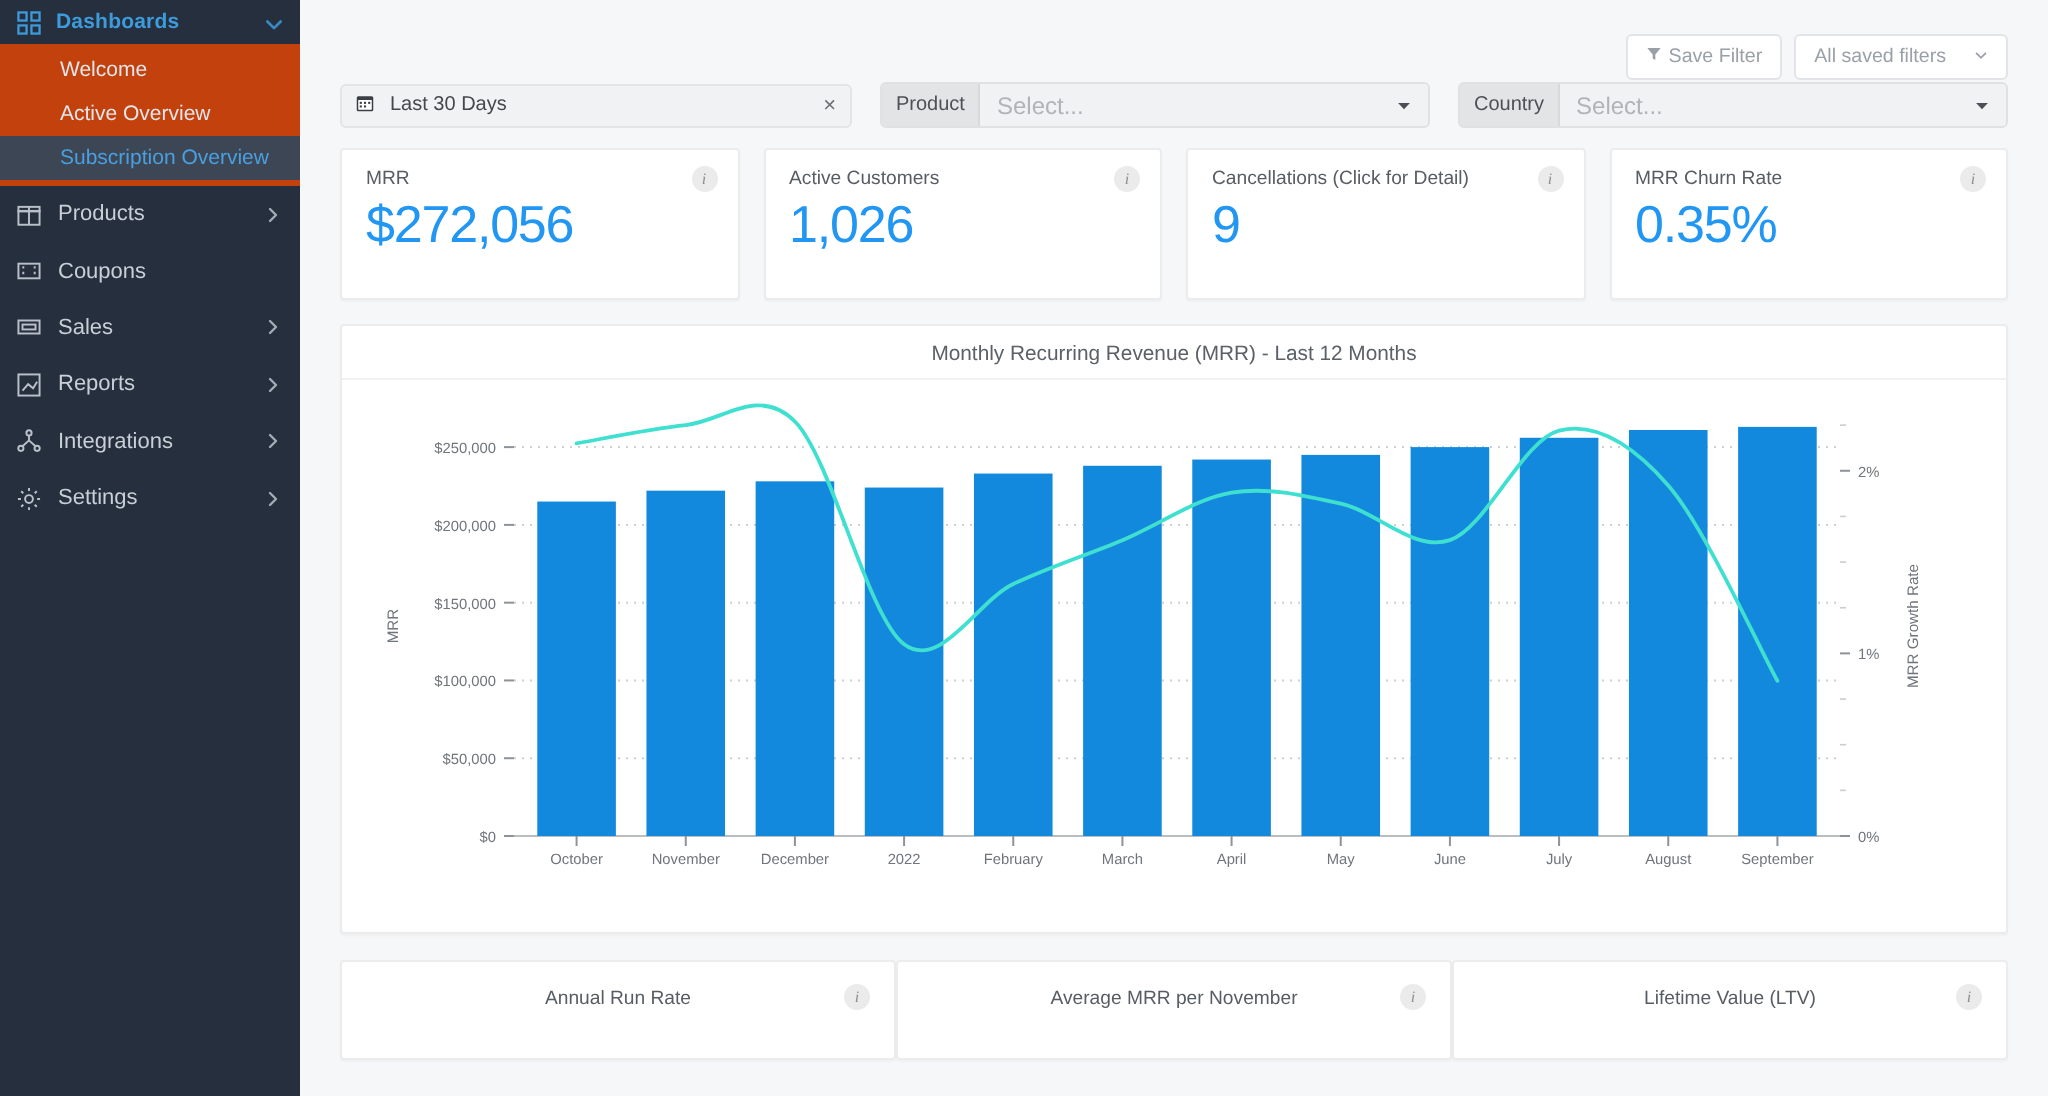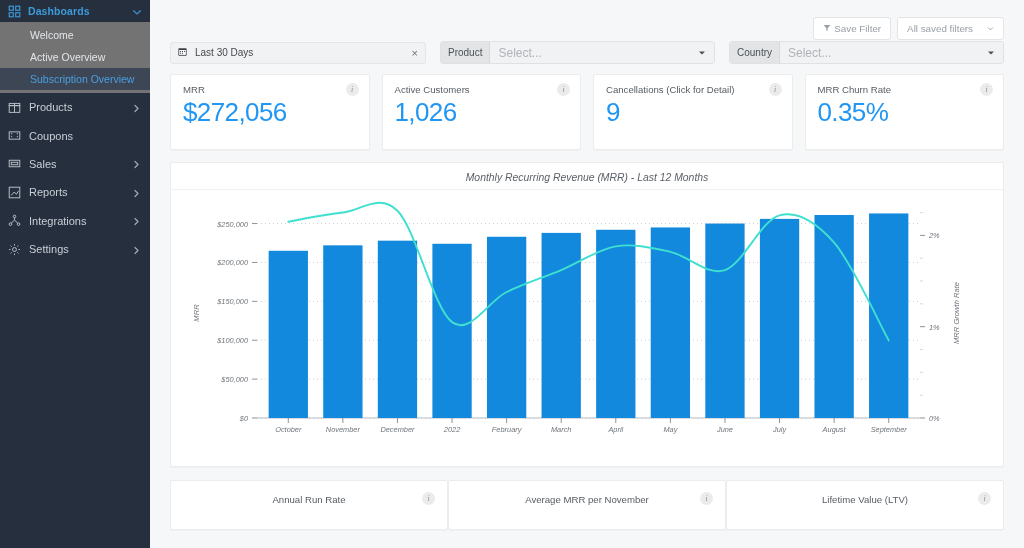--- a/index.html
+++ b/index.html
@@ -19,21 +19,21 @@
     overflow: hidden;
     position: relative;
   }
   .sb-head {
     display: flex; align-items: center;
     height: 22px; padding: 0 9px 0 8px;
     color: #3d9bdc; font-size: 10.5px; font-weight: 600;
     background: #262f3d;
   }
   .sb-head .lbl { flex: 1; margin-left: 7px; letter-spacing: .1px; }
-  .sb-sub { background: #737373; padding: 2px 0 3px 0; }
+  .sb-sub { background: #c2410c; padding: 2px 0 3px 0; }
   .sb-sub-item {
     height: 22px; line-height: 22px;
     padding-left: 30px; font-size: 10.5px;
     color: #e2e6ea; cursor: pointer;
   }
   .sb-sub-item.active { background: #3d4654; color: #4a9fe0; }
   .sb-item {
     display: flex; align-items: center;
     height: 28.4px; padding: 0 9px 0 8px;
     font-size: 11px; color: #c9cfd7; cursor: pointer;
@@ -114,21 +114,20 @@
     display: flex; align-items: center; justify-content: center;
     cursor: pointer;
   }
 
   
   .chart-card {
     margin: 12px 20px 0 20px; height: 305px;
     background: #fff; border: 1px solid #ececec; border-radius: 2px;
     box-shadow: 0 1px 1px rgba(0,0,0,.03);
     position: relative;
-    font-style: italic;
   }
   .chart-title {
     text-align: center; font-size: 10.4px; color: #5b6167;
     padding: 9px 0 6px 0; border-bottom: 1px solid #f1f1f1;
   }
   .chart-area { position: relative; width: 100%; height: 268px; }
   .chart-area svg { display: block; }
 
   
   .bottom-row { display: flex; padding: 13px 20px 0 20px; }

